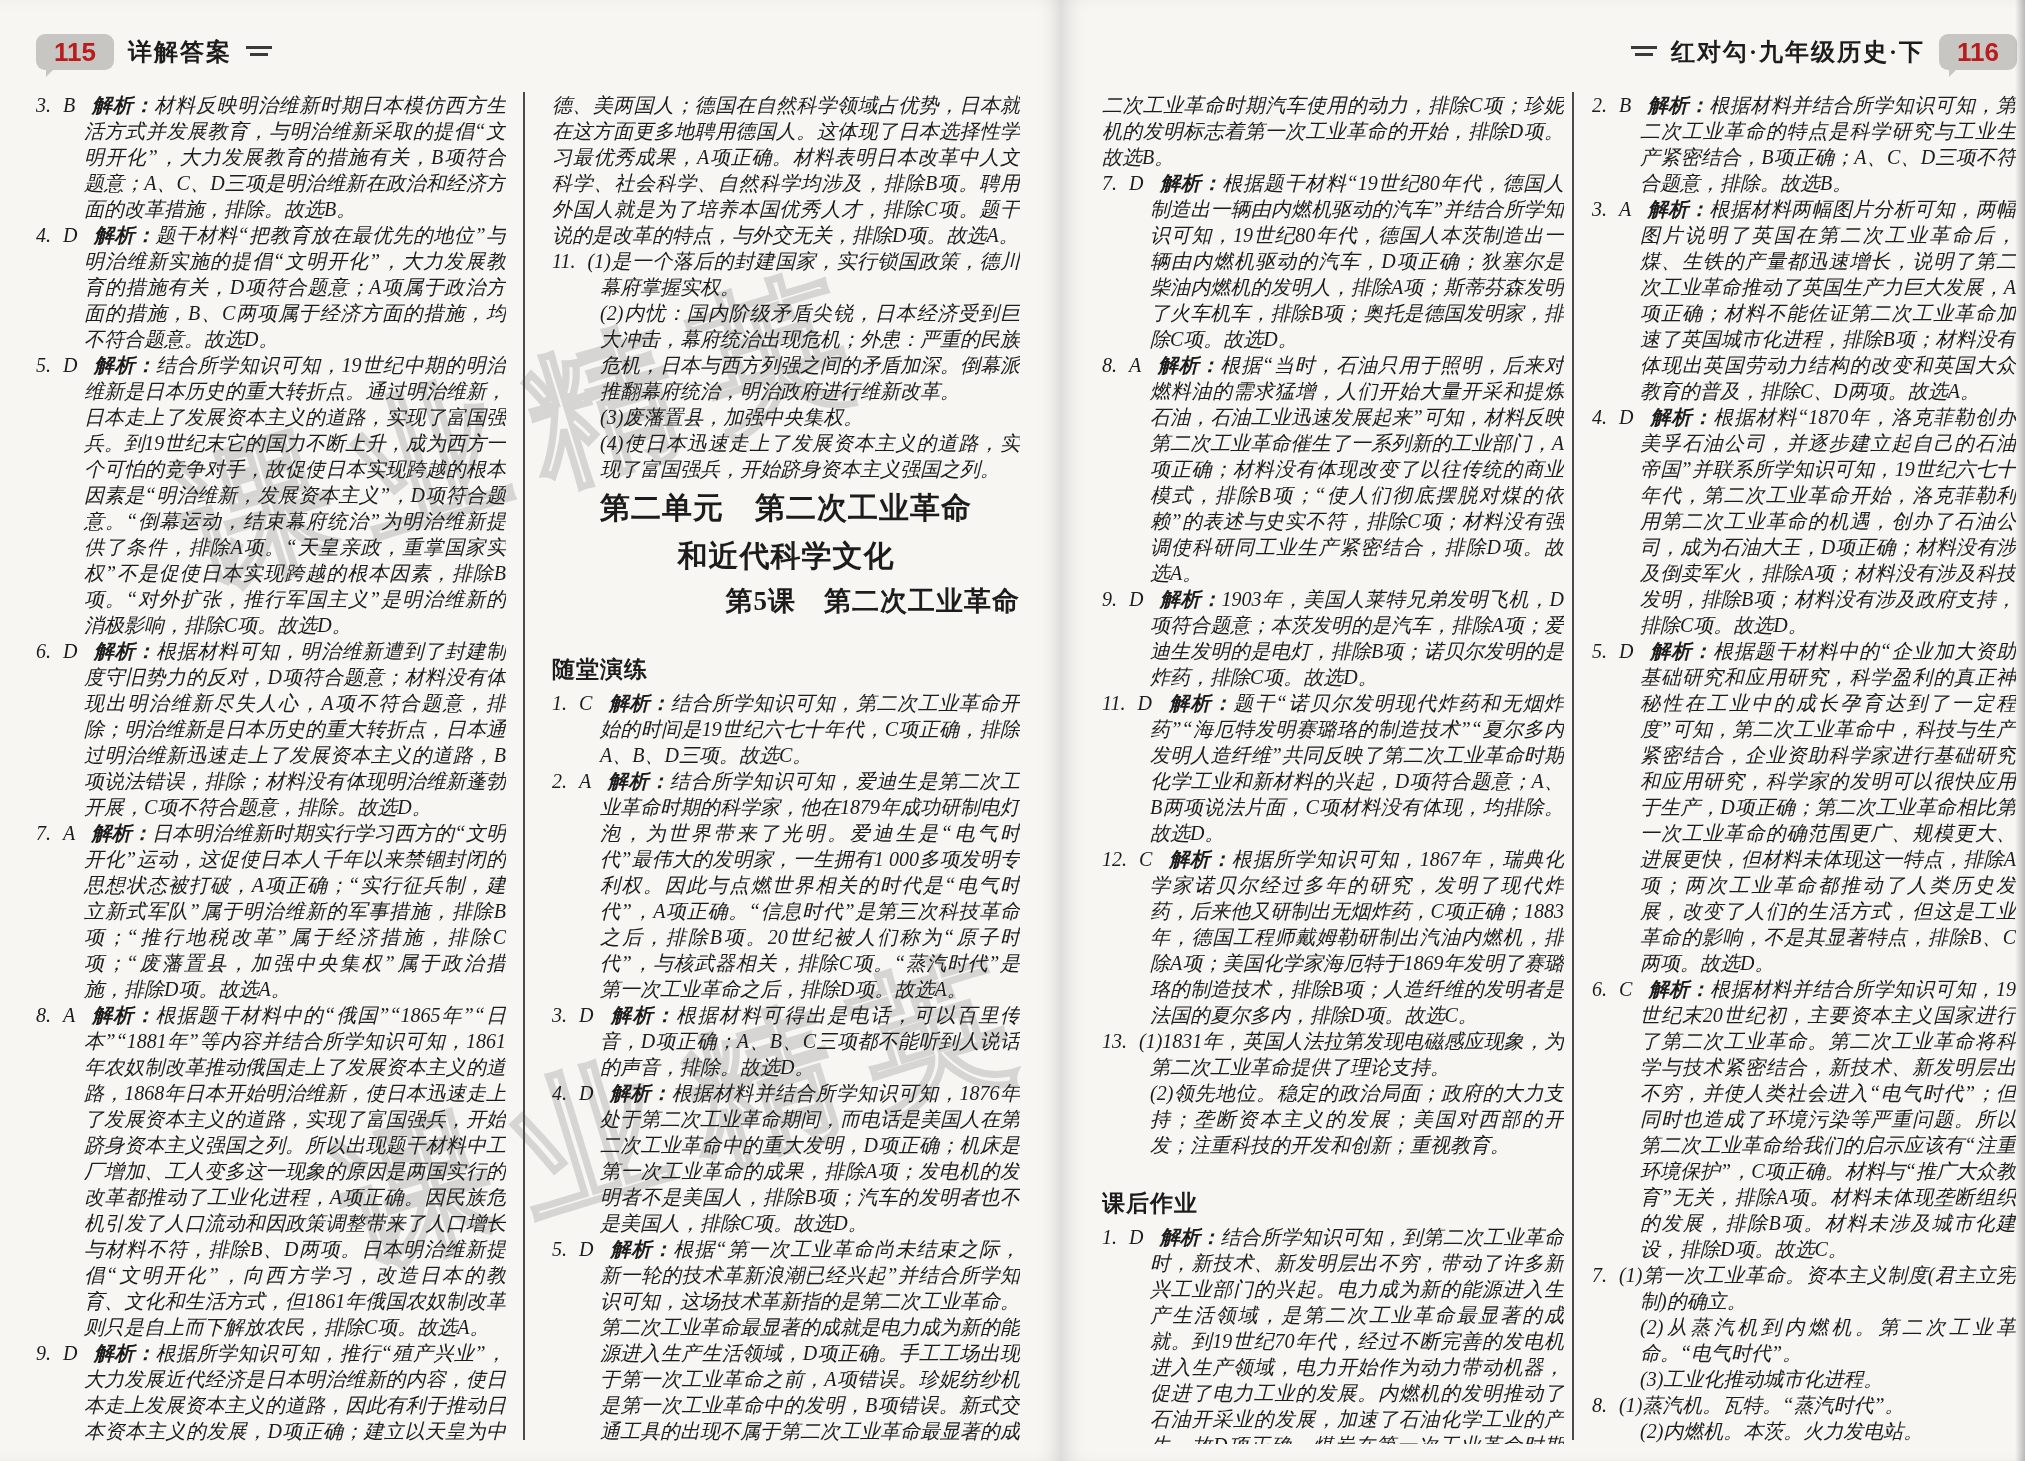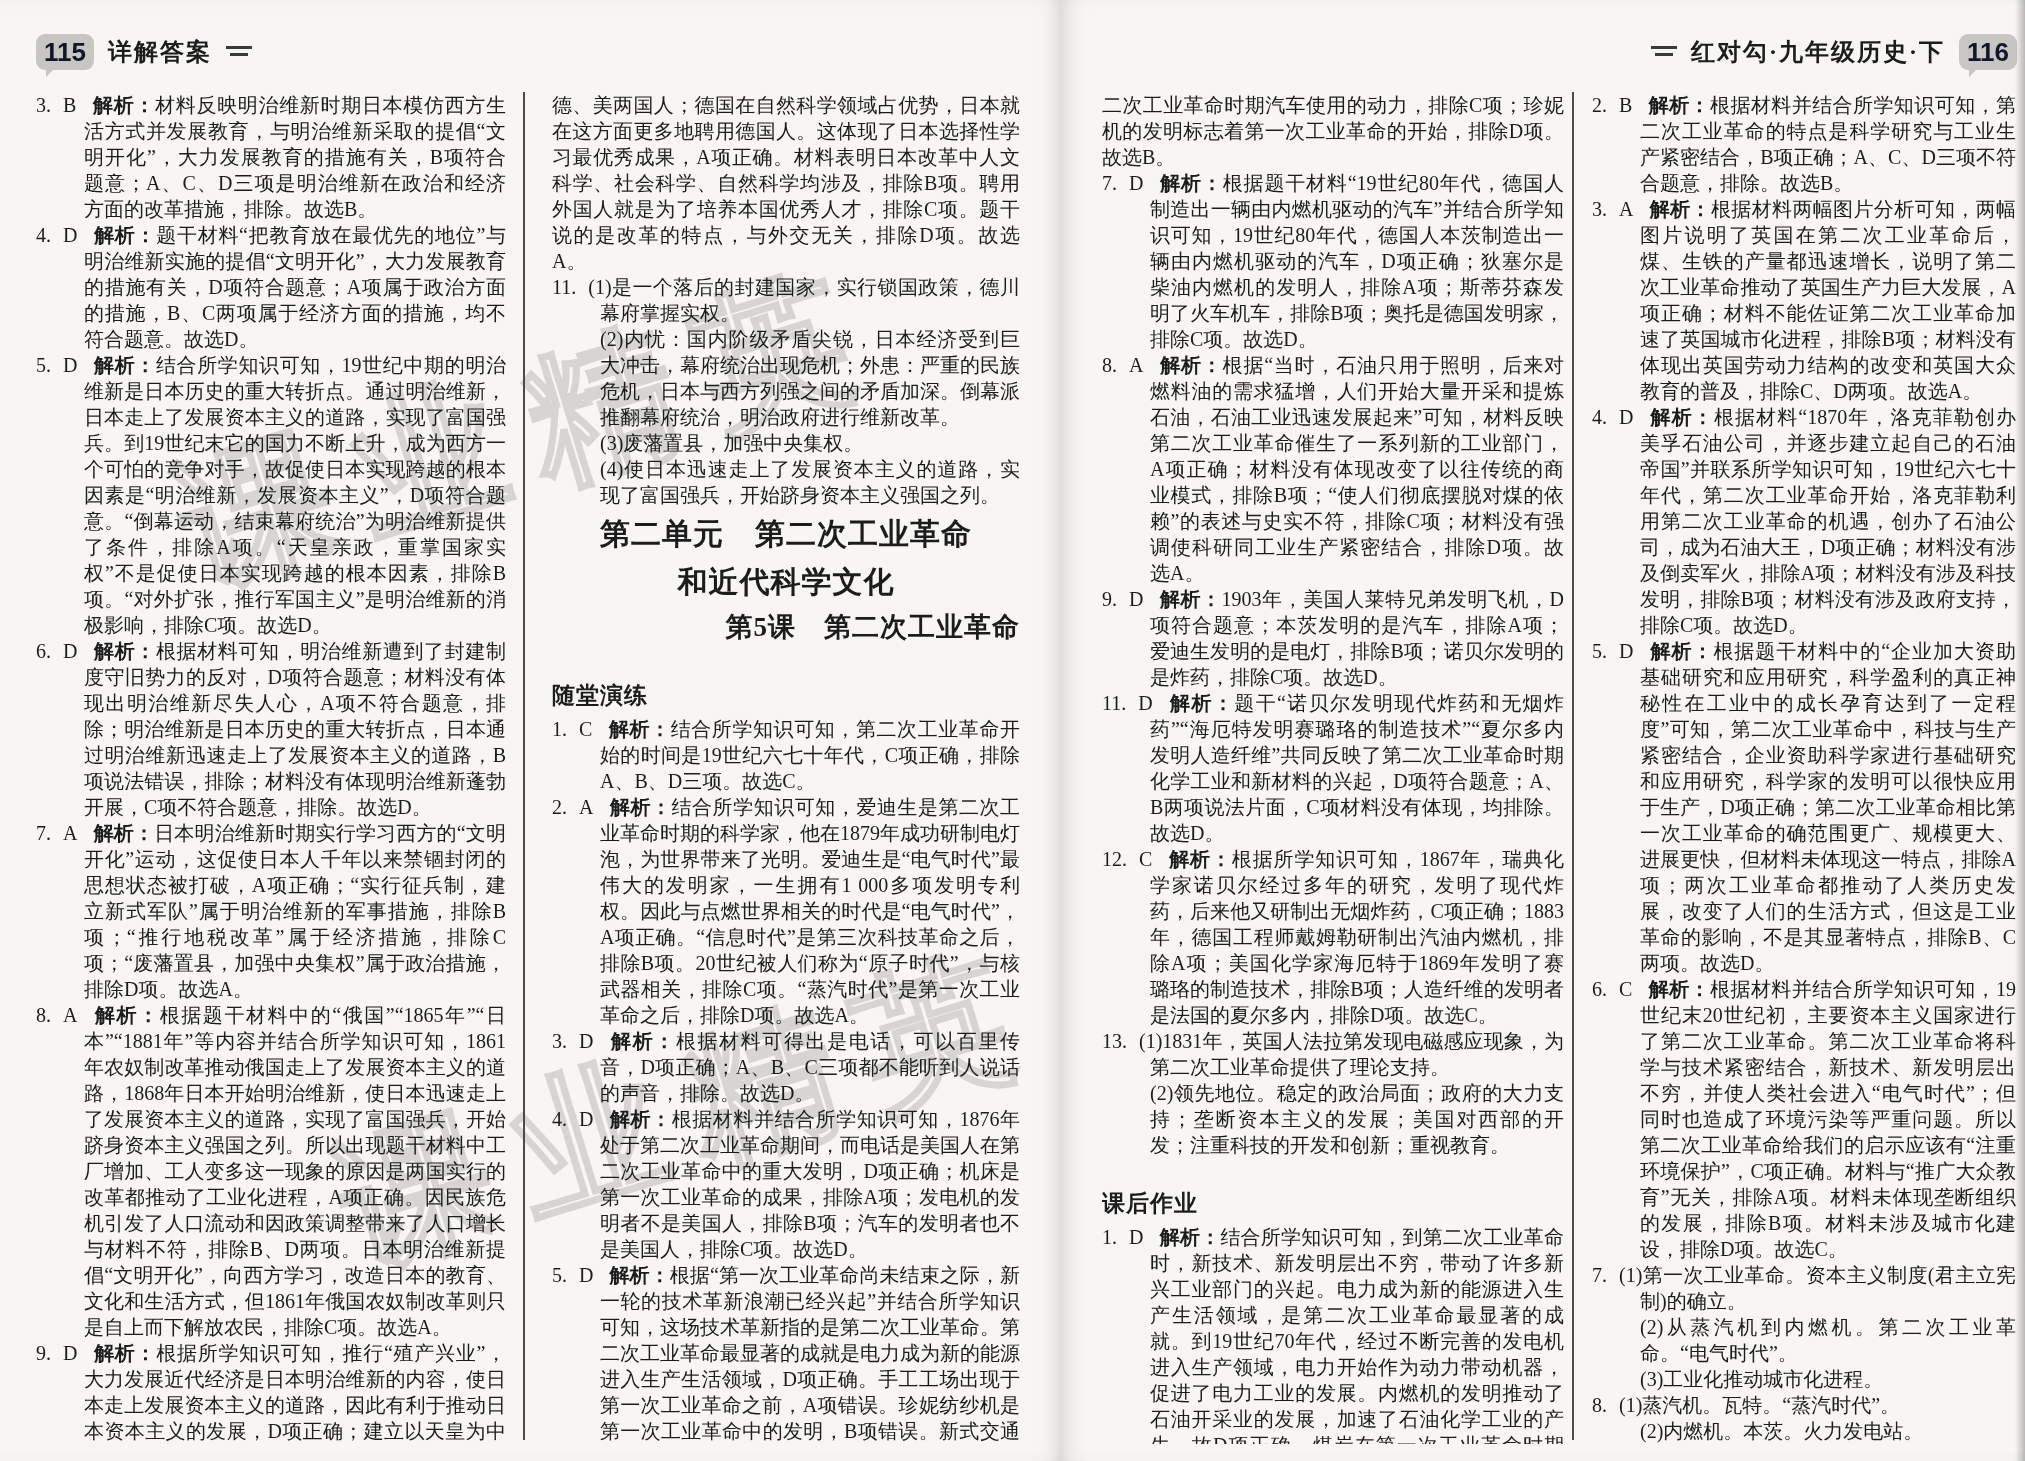--- a/index.html
+++ b/index.html
@@ -11,42 +11,42 @@
   }
   .page{position:absolute;top:0;bottom:0;background:#f7f6f3;}
   .page.left{left:0;width:1062px;box-shadow:inset -14px 0 22px -12px rgba(0,0,0,.18);}
   .page.right{left:1062px;width:963px;box-shadow:inset 14px 0 22px -12px rgba(0,0,0,.16);}
 
   
   .hdr{position:absolute;top:30px;height:44px;display:flex;align-items:center;gap:14px;}
   .hdr-left{left:36px;}
   .hdr-right{right:8px;}
   .badge{
-    display:inline-block;background:#c7c6c3;color:#0f172a;border-radius:9px;
-    font-weight:bold;font-size:26px;line-height:36px;padding:0 8px;position:relative;
+    display:inline-block;background:#c7c6c3;color:#b91c1c;border-radius:9px;
+    font-weight:bold;font-size:26px;line-height:36px;padding:0 18px;position:relative;
     font-family:"Liberation Sans","DejaVu Sans",sans-serif;
   }
   .badge::after{content:"";position:absolute;left:10px;bottom:-7px;border:7px solid transparent;border-top-color:#c7c6c3;border-left-color:#c7c6c3;width:0;height:0;}
   .hdr-title{font-size:24px;font-weight:bold;letter-spacing:2px;}
   .lines-icon{display:inline-block;width:26px;height:16px;position:relative;}
   .lines-icon i{position:absolute;left:0;height:3px;background:#3a3a3a;display:block;}
   .lines-icon i:nth-child(1){top:2px;width:26px;}
   .lines-icon i:nth-child(2){top:9px;width:18px;left:4px;}
 
   
   .col{position:absolute;top:92px;font-size:20px;line-height:26px;text-align:justify;overflow:hidden;height:1352px;}
   #col0{left:36px;width:470px;}
   #col1{left:552px;width:468px;}
   #col2{left:1102px;width:462px;}
   #col3{left:1592px;width:424px;}
   .vdiv{position:absolute;top:92px;height:1348px;width:2px;background:#4a4a4a;}
   #vdiv1{left:523px;}
   #vdiv2{left:1572px;}
 
-  .item{padding-left:48px;text-indent:-48px;}
+  .item{padding-left:48px;text-indent:-48px;font-style:italic;}
   .item .num{margin-right:12px;}
   .item .ans{margin-right:16px;}
   .item .lab{font-weight:bold;}
   .cont{padding-left:0;text-indent:0;}
   .part{text-indent:0;}
   .part.first{text-indent:-48px;}
   .part .num{margin-right:12px;}
 
   .h1{font-size:30px;font-weight:bold;text-align:center;line-height:44px;text-indent:0;padding:4px 0 0 0;letter-spacing:1px;}
   .h2{font-size:27px;font-weight:bold;text-align:right;line-height:42px;text-indent:0;padding:2px 0;letter-spacing:1px;}

